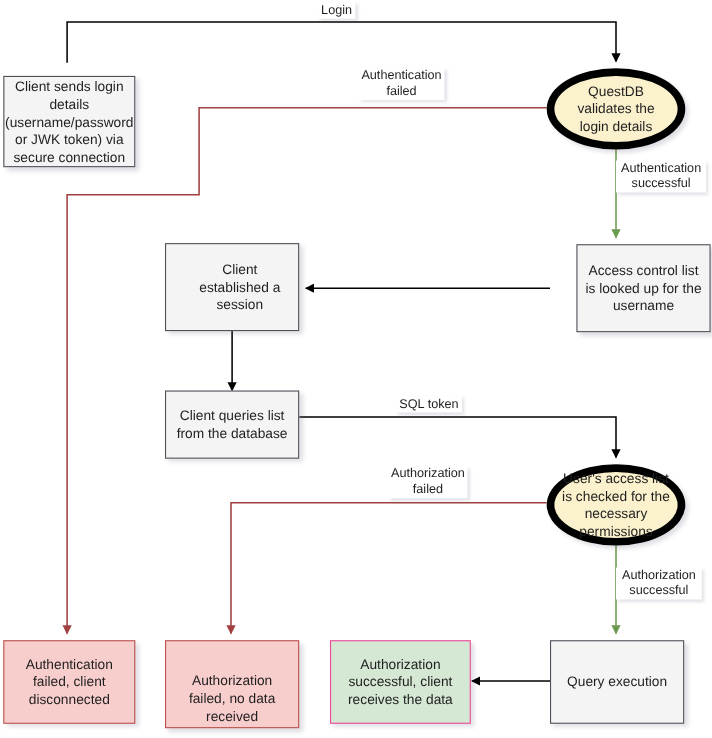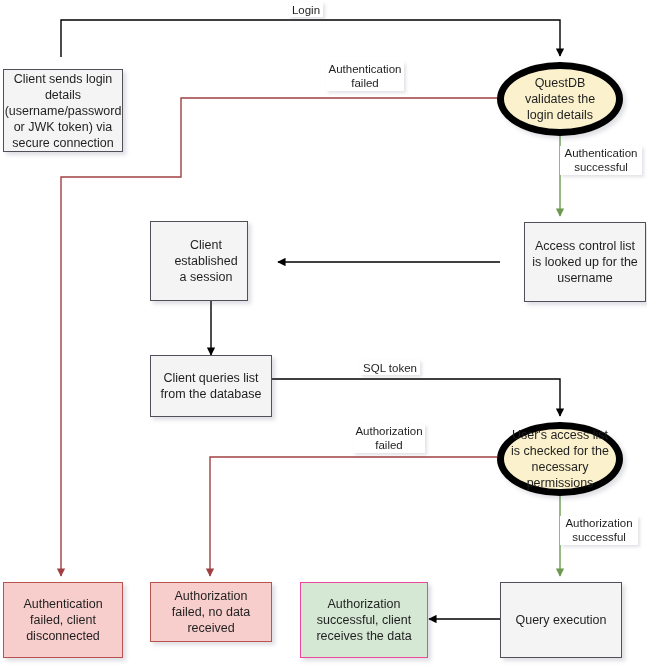--- a/index.html
+++ b/index.html
@@ -104,41 +104,41 @@
 </div>
 
 <div class="node node-ellipse" style="left:497px; top:62px; width:126px; height:74px;">
   <span>QuestDB validates the login details</span>
 </div>
 
 <div class="node node-rect" style="left:524px; top:222px; width:122px; height:80px;">
   <span>Access control list is looked up for the username</span>
 </div>
 
-<div class="node node-rect" style="left:150px; top:221px; width:98px; height:80px;padding-left:20px;">
+<div class="node node-rect" style="left:150px; top:221px; width:122px; height:80px;padding-left:20px;">
   <span>Client established a session</span>
 </div>
 
 <div class="node node-rect" style="left:150px; top:355px; width:122px; height:62px;">
   <span>Client queries list from the database</span>
 </div>
 
 <div class="node node-ellipse" style="left:497px; top:422px; width:126px; height:74px;">
   <span>User's access list is checked for the necessary permissions</span>
 </div>
 
 <div class="node node-rect" style="left:500px; top:582px; width:122px; height:76px;">
   <span>Query execution</span>
 </div>
 
 <div class="node node-red" style="left:3px; top:582px; width:120px; height:76px;">
   <span>Authentication failed, client disconnected</span>
 </div>
 
-<div class="node node-red" style="left:150px; top:582px; width:122px; height:60px;">
+<div class="node node-red" style="left:150px; top:582px; width:122px; height:80px;align-items:flex-end;">
   <span>Authorization failed, no data received</span>
 </div>
 
 <div class="node node-green" style="left:300px; top:582px; width:128px; height:76px;">
   <span>Authorization successful, client receives the data</span>
 </div>
 
 <div class="edge-label lbl-center" style="left:289px; top:2px; width:34px; height:15px;align-items:flex-end;">
   <span>Login</span>
 </div>

